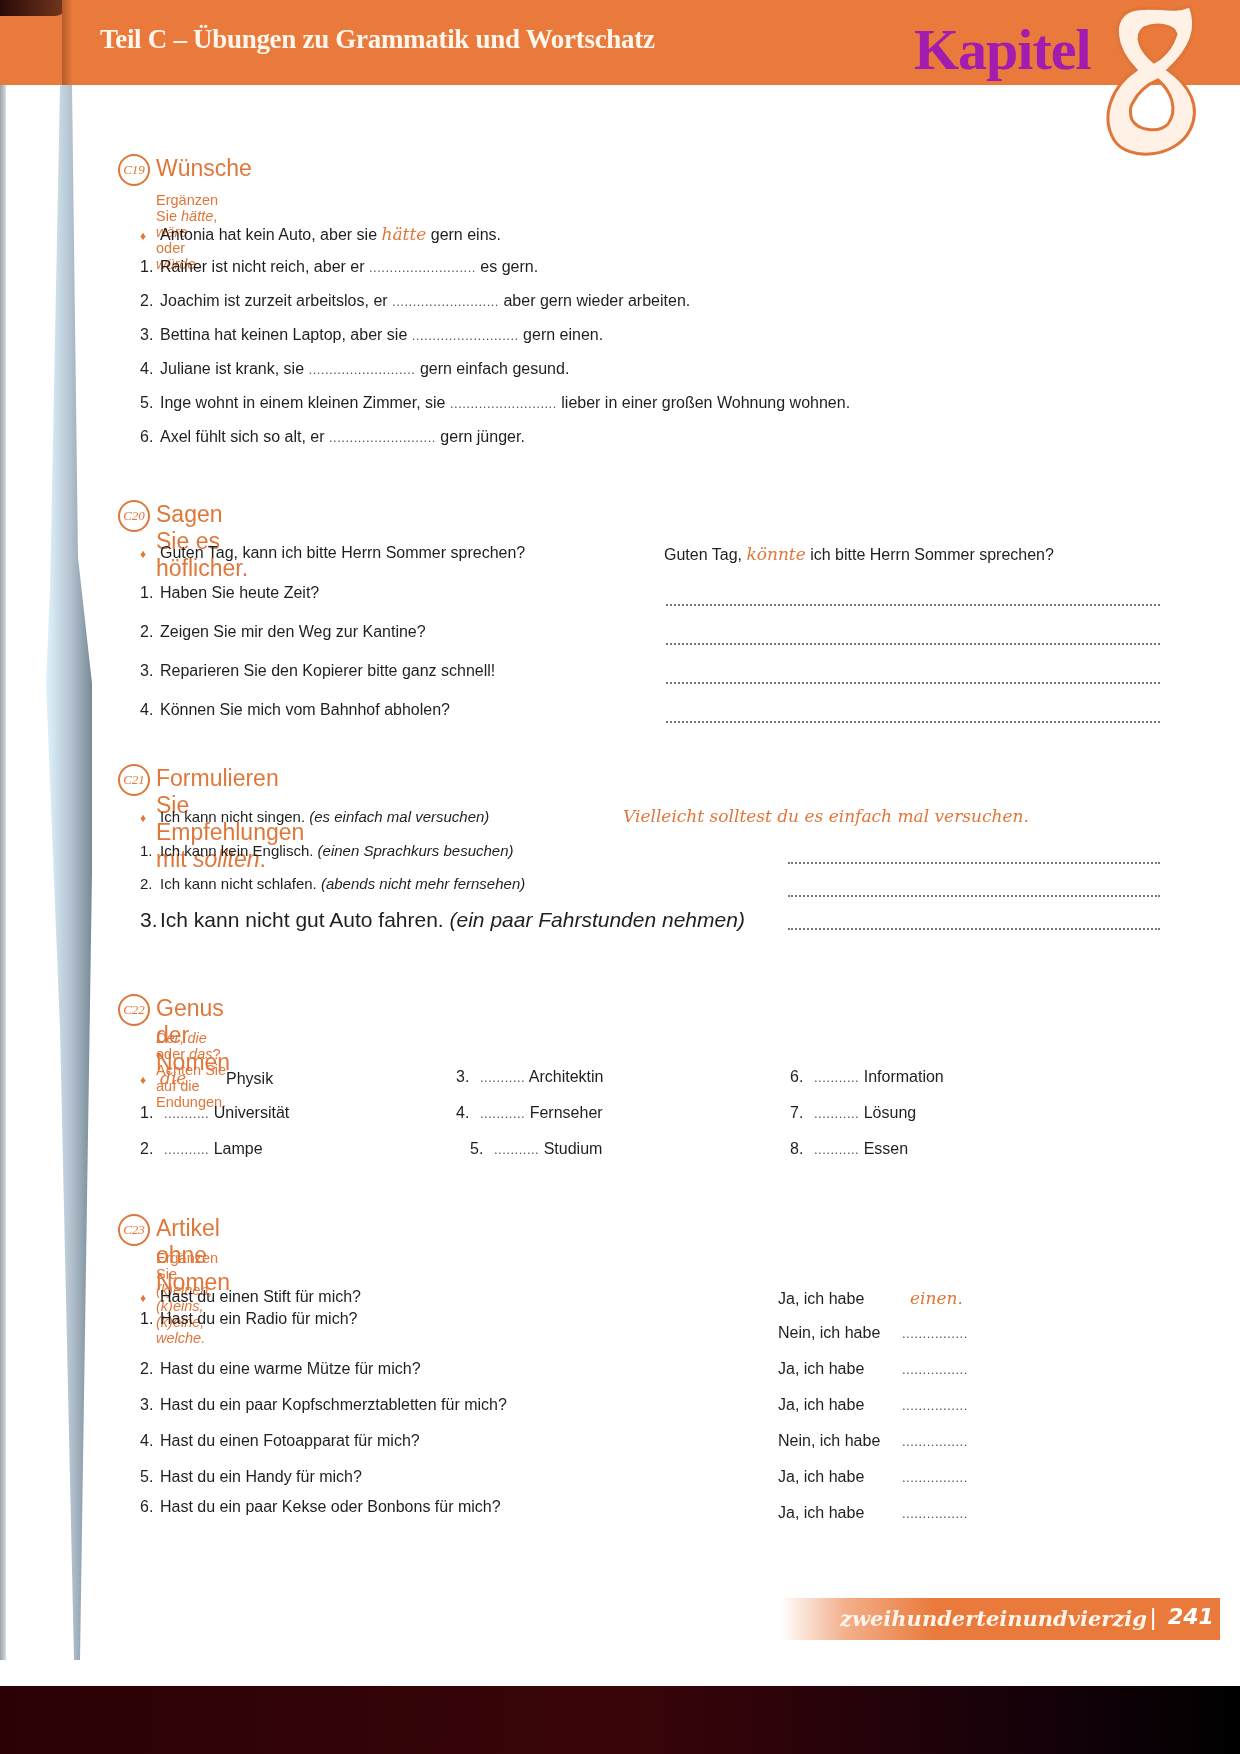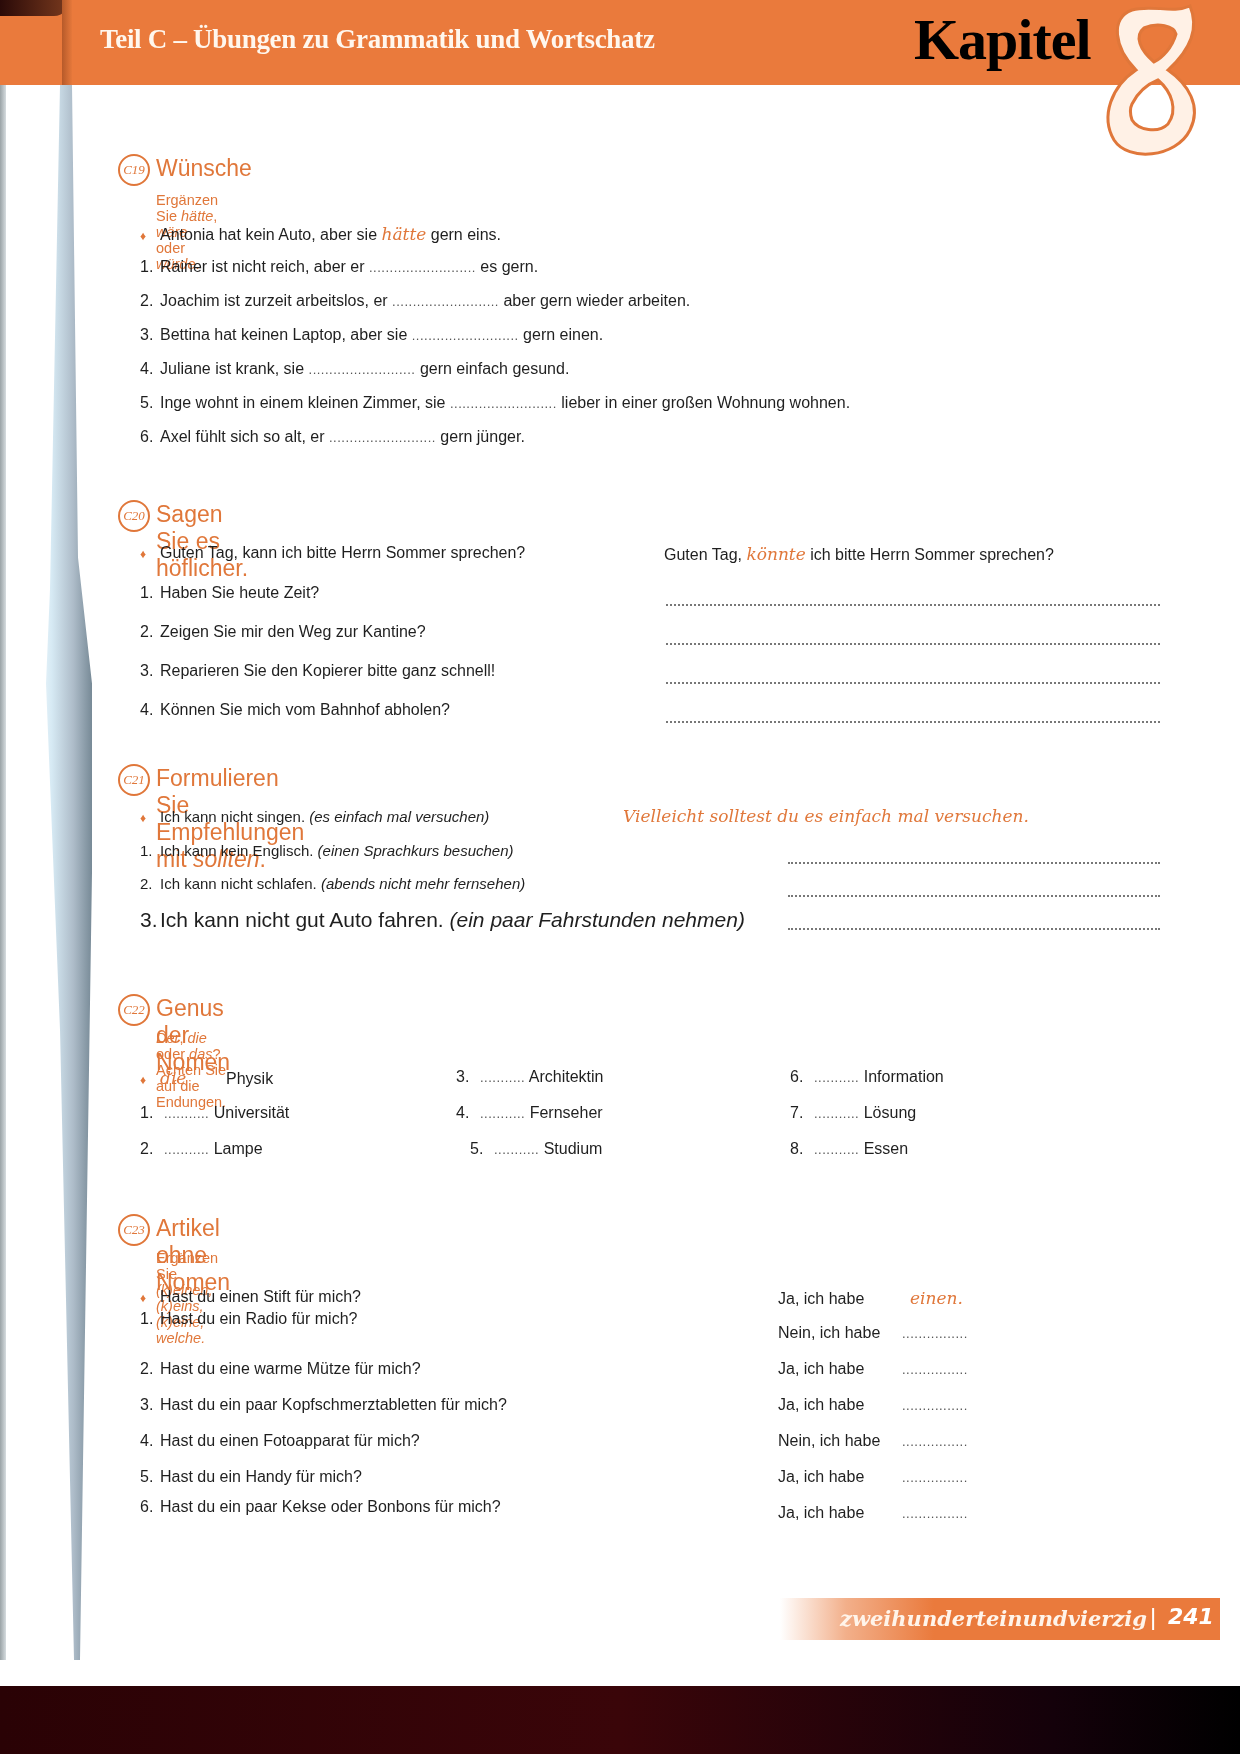--- a/index.html
+++ b/index.html
@@ -37,23 +37,23 @@
   .header .spine-strip {
     position:absolute; left:62px; top:0; width:10px; height:85px;
     background:linear-gradient(90deg,#b65a2a,#e5783b);
   }
   .header-title {
     position:absolute; left:100px; top:24px;
     font-family:"Liberation Serif", serif; font-weight:bold;
     font-size:27px; color:#fff7ee; letter-spacing:-0.3px;
   }
   .chapter-label {
-    position:absolute; left:914px; top:6px;
+    position:absolute; left:914px; top:16px;
     font-family:"Liberation Serif", serif; font-weight:bold;
-    font-size:58px; color:#000000; letter-spacing:-1px;
+    font-size:58px; color:#a21caf; letter-spacing:-1px;
   }
   .chapter-number {
     position:absolute; left:1092px; top:0px; width:120px; height:160px;
   }
   
   .section { position:absolute; left:118px; }
   .sec-head { position:relative; height:34px; }
   .badge {
     position:absolute; left:0; top:0; width:32px; height:32px;
     border:2px solid #e0773a; border-radius:50%;

